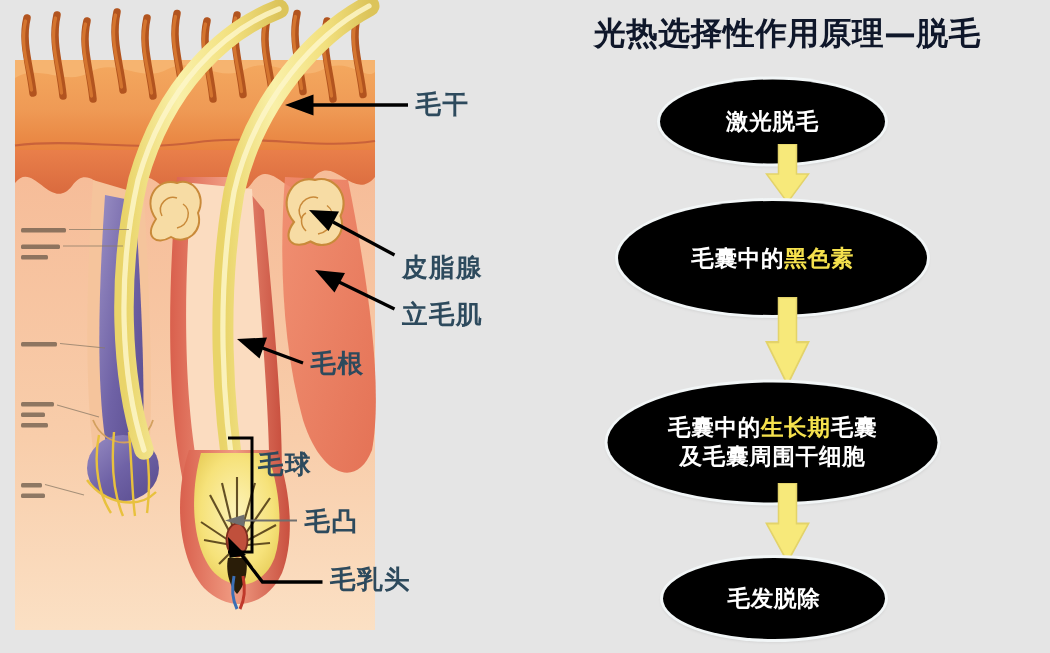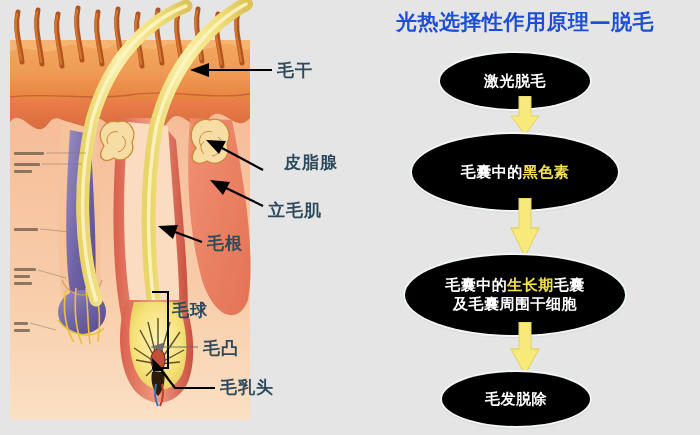--- a/index.html
+++ b/index.html
@@ -28,39 +28,39 @@
   .anno-label {
     position: absolute;
     color: #2d4a5d;
     font-size: 17px;
     font-weight: 600;
     letter-spacing: 1px;
     white-space: nowrap;
     line-height: 1;
   }
   .lbl-maogan   { left: 277px; top: 62px; }
-  .lbl-pizhi    { left: 268px; top: 154px; margin-left: 16px; }
+  .lbl-pizhi    { left: 268px; top: 171px; }
   .lbl-limao    { left: 268px; top: 202px; }
   .lbl-maogen   { left: 207px; top: 235px; }
   .lbl-maoqiu   { left: 172px; top: 302px; }
   .lbl-maotu    { left: 203px; top: 340px; }
   .lbl-maoru    { left: 220px; top: 379px; }
 
   
   #flow {
     position: absolute;
     left: 350px; top: 0;
     width: 350px; height: 435px;
   }
   #flow-title {
     position: absolute;
     left: 0; top: 8px;
     width: 350px;
     text-align: center;
-    color: #1d4ed8;
+    color: #0f172a;
     font-size: 21px;
     font-weight: bold;
     letter-spacing: 0.5px;
   }
   .node {
     position: absolute;
     display: flex;
     align-items: center;
     justify-content: center;
     border-radius: 50%;

